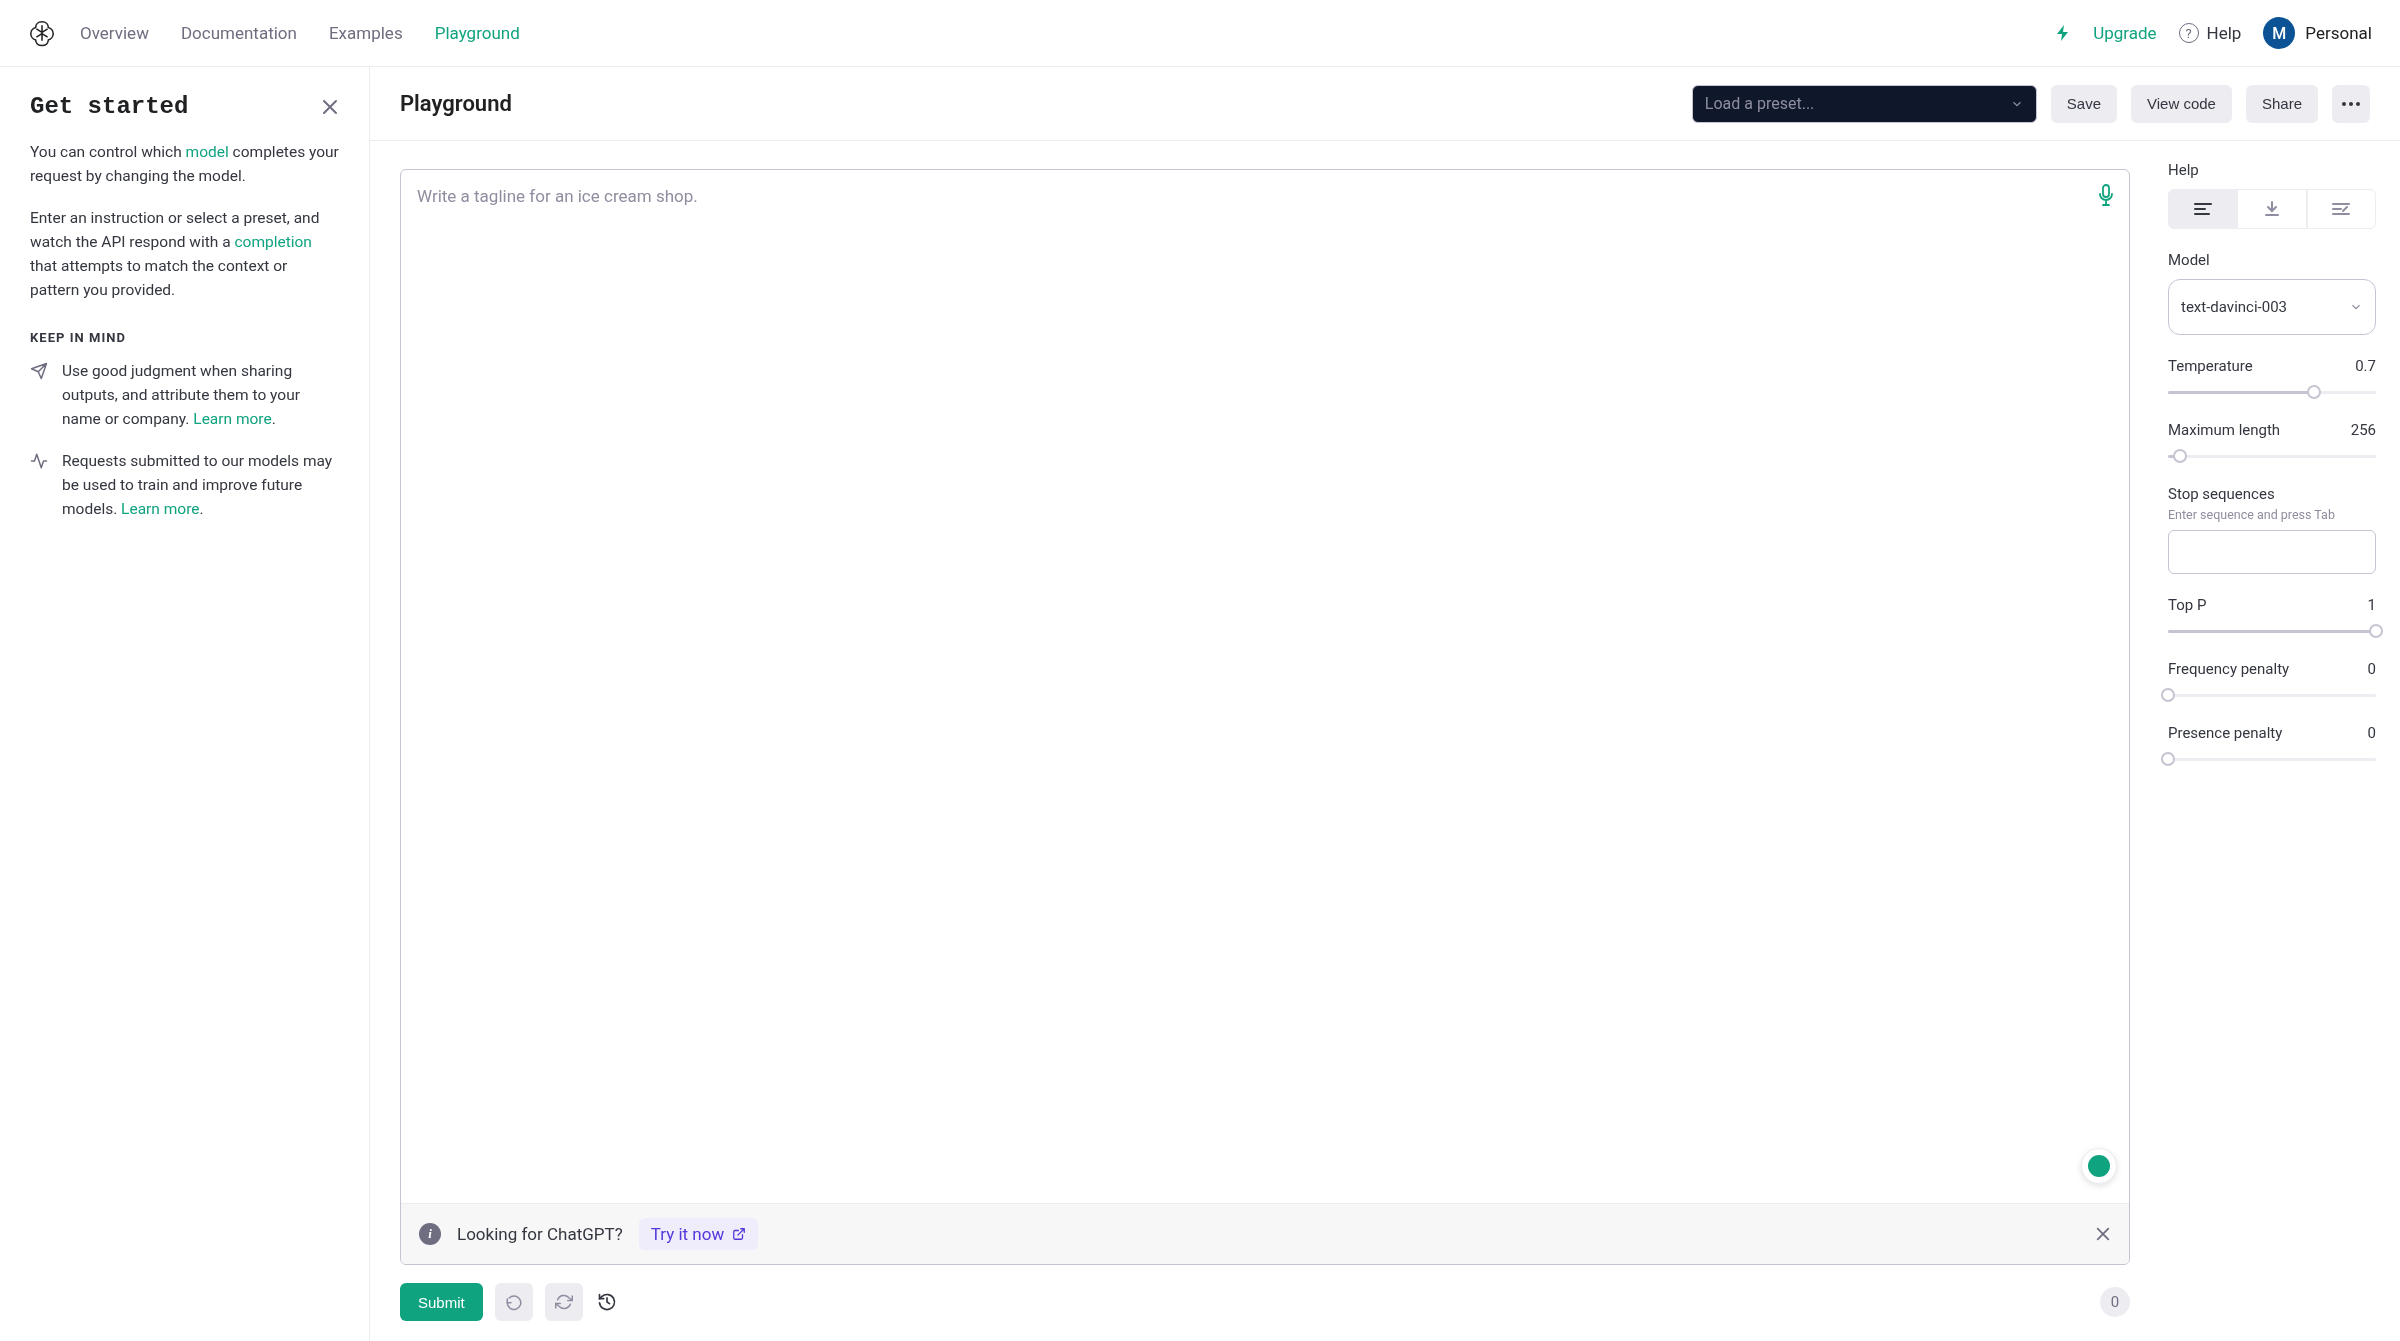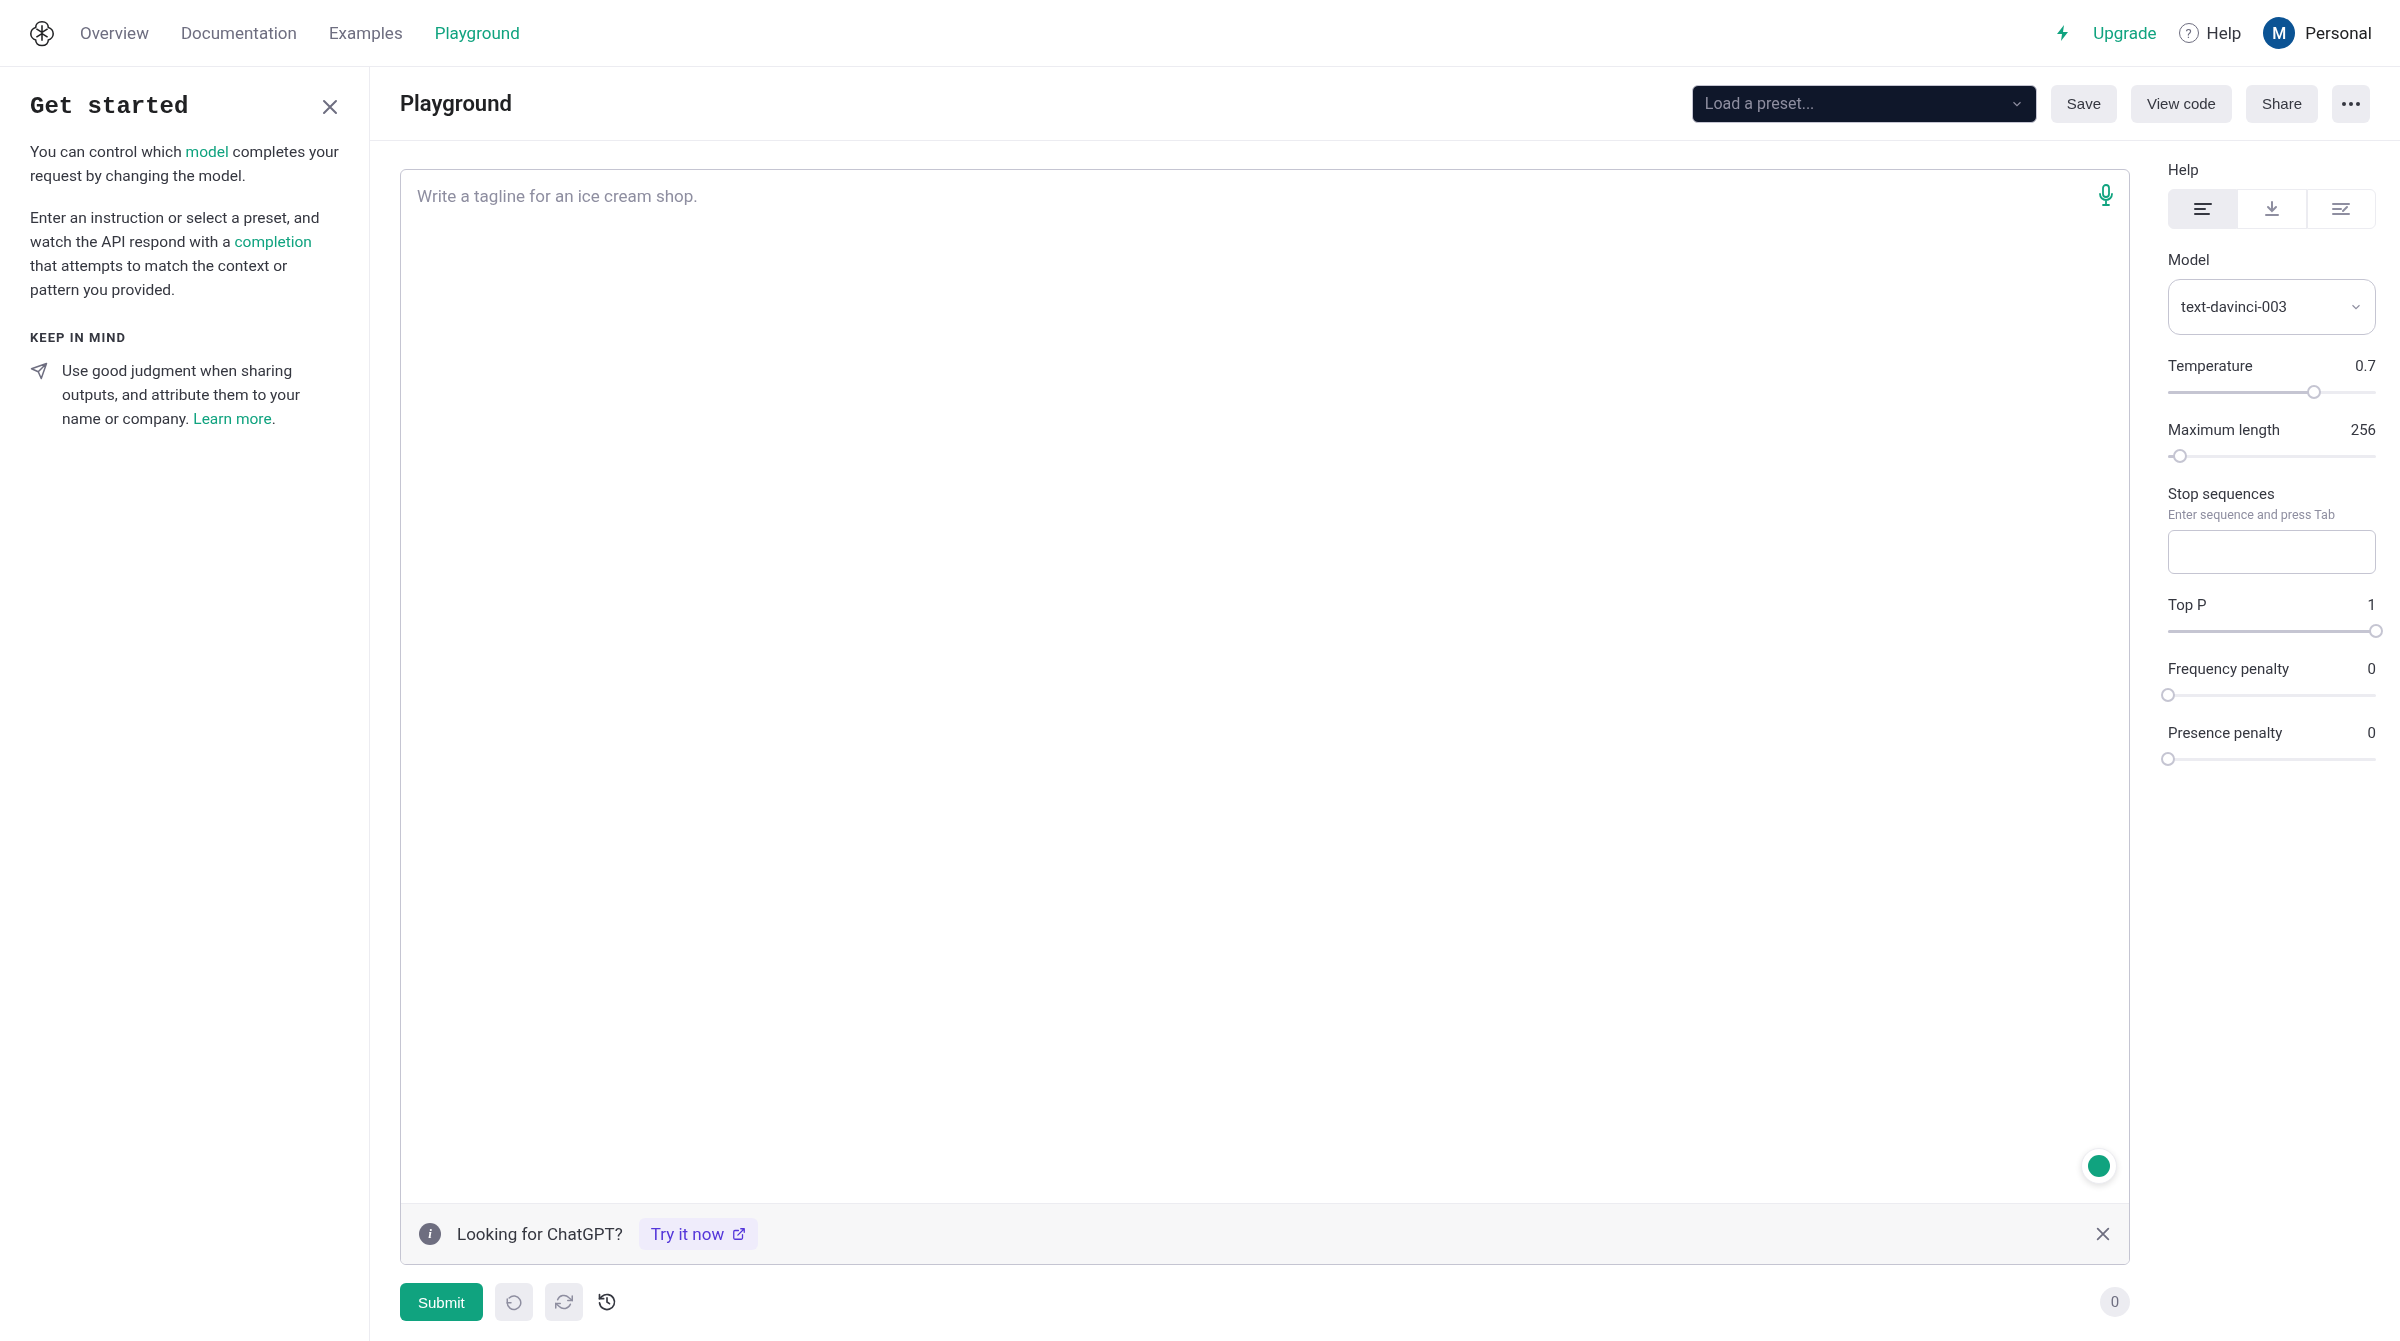--- a/index.html
+++ b/index.html
@@ -181,20 +181,28 @@
     </p>
     <div class="kim">KEEP IN MIND</div>
     <ul class="kim-list">
       <li class="kim-item">
         <span class="kim-ico">
           <svg width="18" height="18" viewBox="0 0 24 24" fill="none" stroke="#6e6e80" stroke-width="2" stroke-linecap="round" stroke-linejoin="round">
               <path d="M22 2 11 13M22 2l-7 20-4-9-9-4 20-7z"></path>
             </svg>
         </span>
         <span><span>Use good judgment when sharing outputs, and attribute them to your name or company. </span><a class="side-link">Learn more</a><span>.</span></span>
+      </li>
+      <li class="kim-item">
+        <span class="kim-ico">
+          <svg width="18" height="18" viewBox="0 0 24 24" fill="none" stroke="#6e6e80" stroke-width="2" stroke-linecap="round" stroke-linejoin="round">
+              <path d="M22 12h-4l-3 9L9 3l-3 9H2"></path>
+            </svg>
+        </span>
+        <span><span>Requests submitted to our models may be used to train and improve future models. </span><a class="side-link">Learn more</a><span>.</span></span>
       </li>
     </ul>
   </div>
 
   <div class="content">
     <div class="pg-header">
       <div class="pg-title">Playground</div>
       <div class="preset-select">
         <span>Load a preset...</span>
         <svg width="14" height="14" viewBox="0 0 24 24" fill="none" stroke="#8e8ea0" stroke-width="2">

